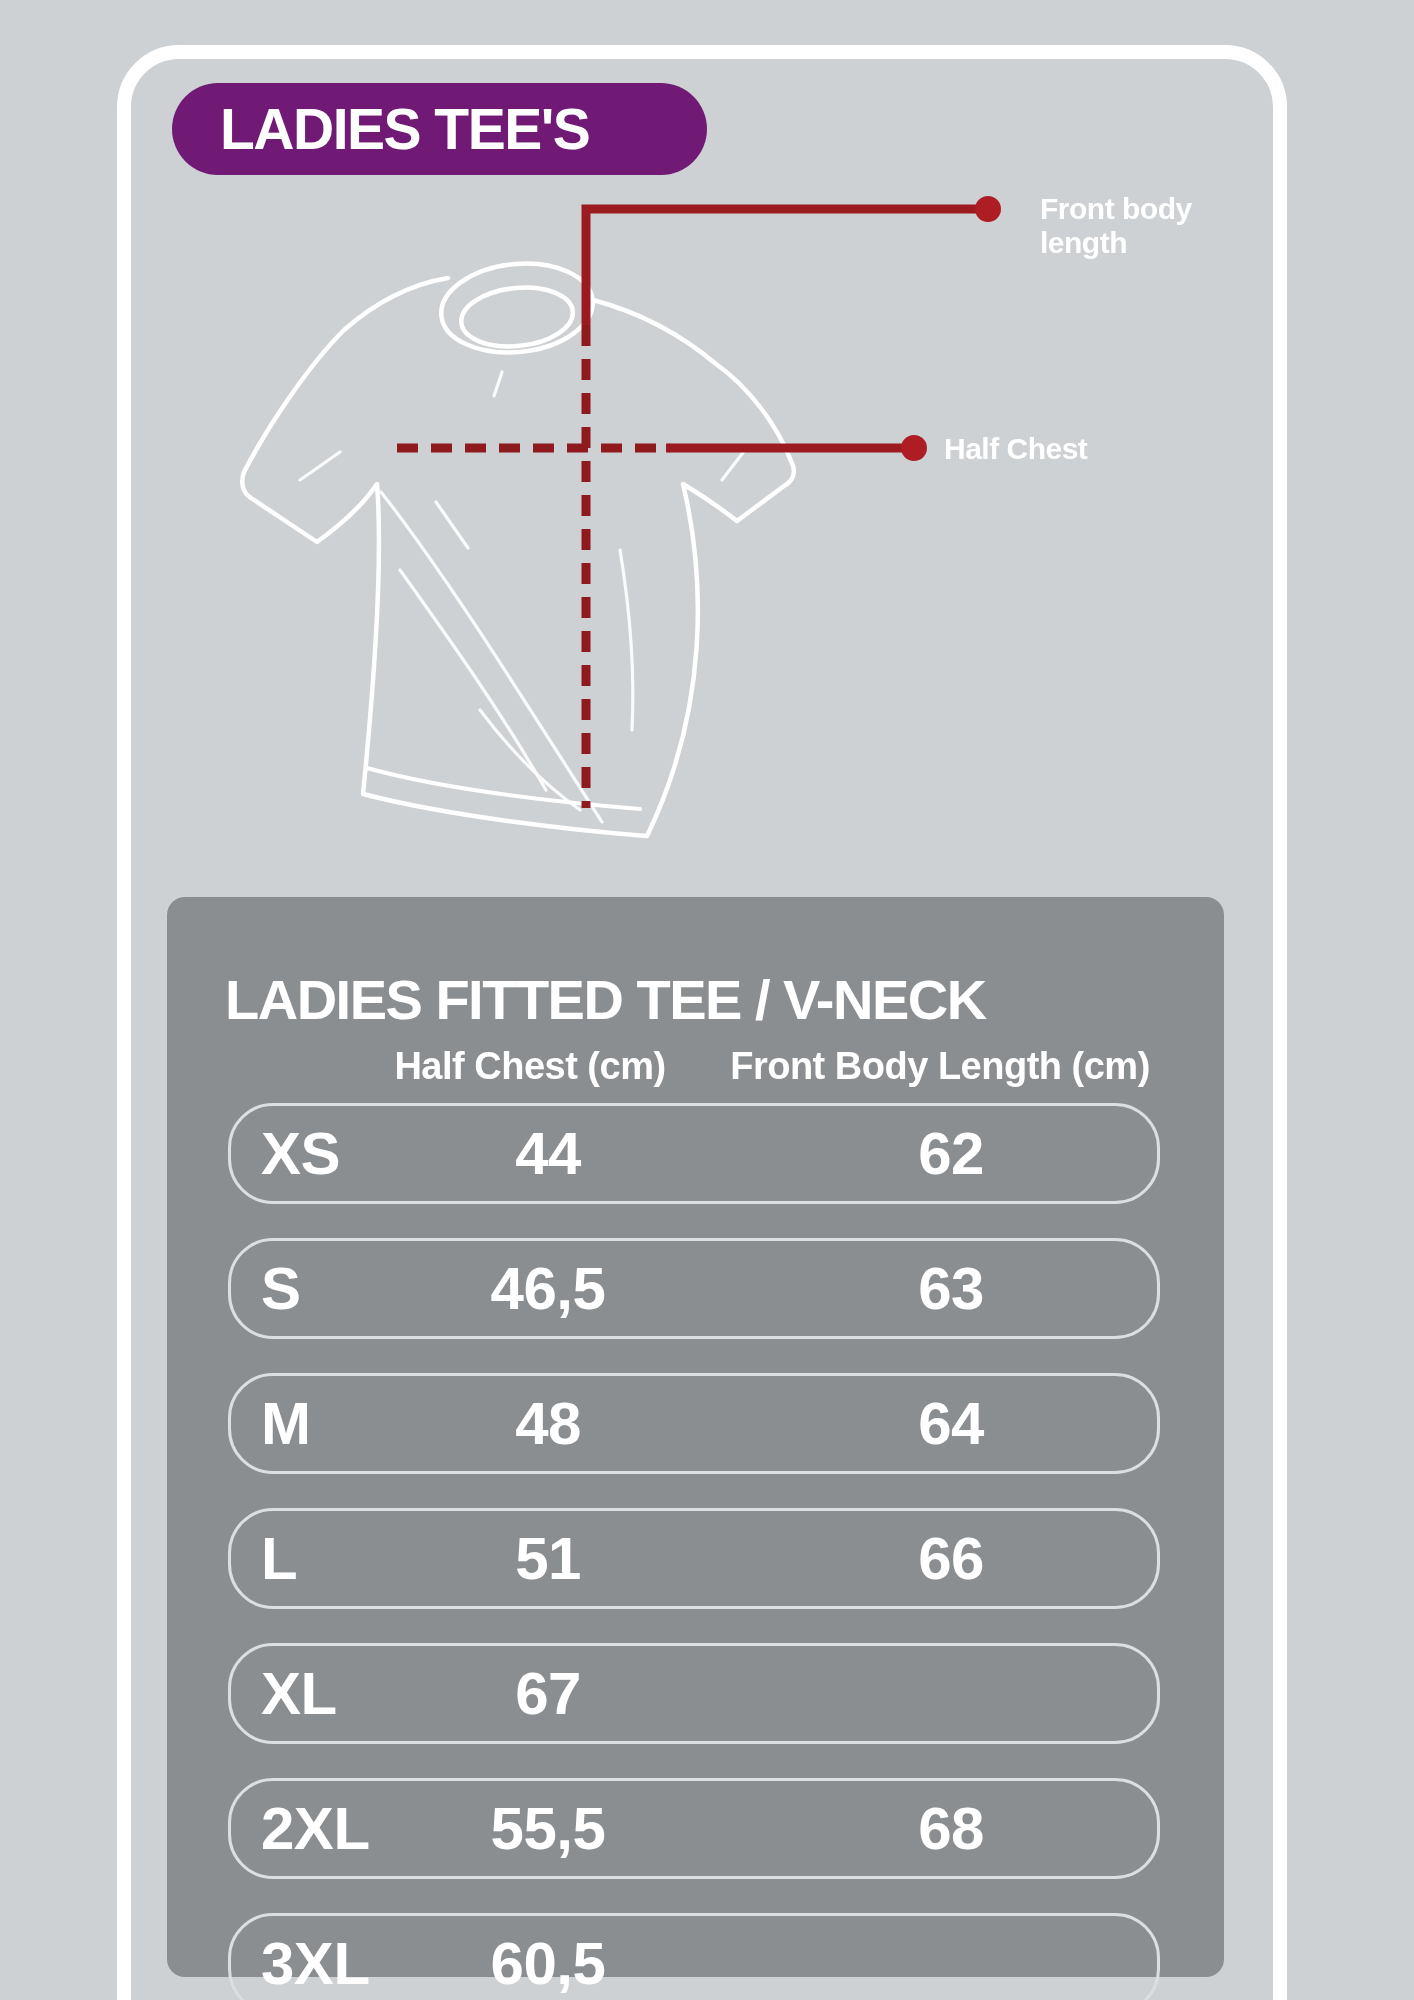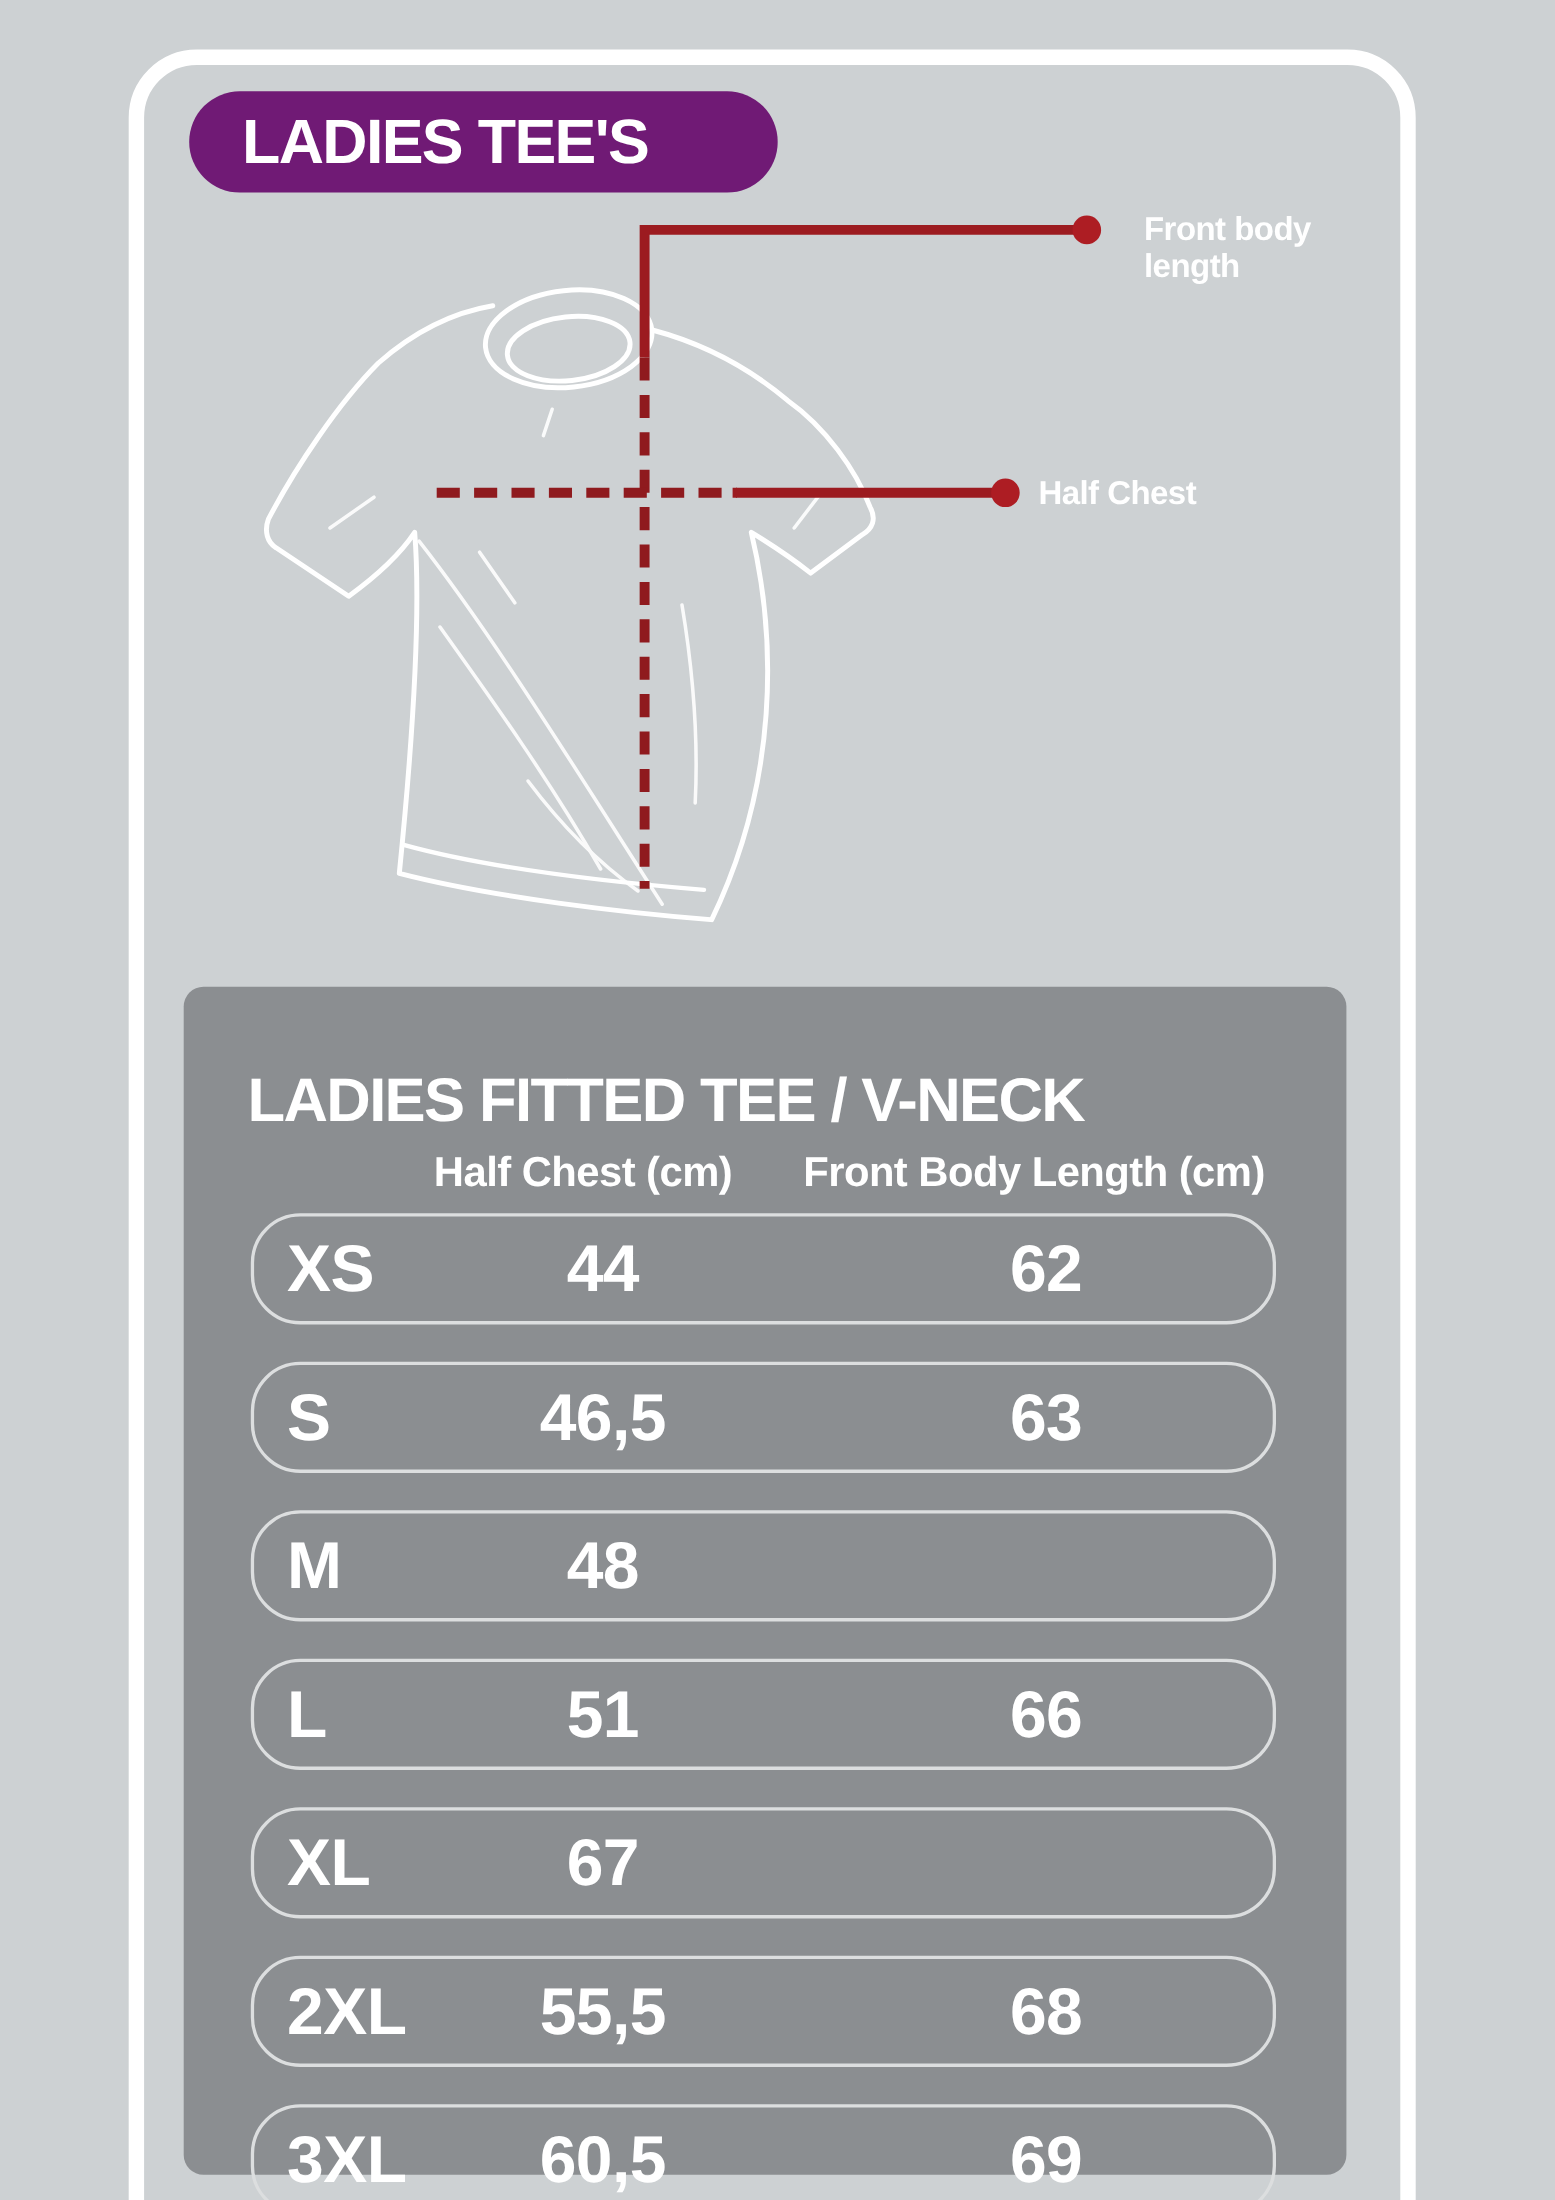--- a/index.html
+++ b/index.html
@@ -119,34 +119,34 @@
       <span class="cell-num">62</span>
     </div>
     <div class="row">
       <span class="cell-size">S</span>
       <span class="cell-num">46,5</span>
       <span class="cell-num">63</span>
     </div>
     <div class="row">
       <span class="cell-size">M</span>
       <span class="cell-num">48</span>
+      <span class="cell-num">64</span>
     </div>
     <div class="row">
       <span class="cell-size">L</span>
       <span class="cell-num">51</span>
       <span class="cell-num">66</span>
     </div>
     <div class="row">
       <span class="cell-size">XL</span>
       <span class="cell-num">67</span>
     </div>
     <div class="row">
       <span class="cell-size">2XL</span>
       <span class="cell-num">55,5</span>
       <span class="cell-num">68</span>
     </div>
     <div class="row">
       <span class="cell-size">3XL</span>
       <span class="cell-num">60,5</span>
-      <span class="cell-num">69</span>
     </div>
   </div>
 </div>
 
 </body></html>

